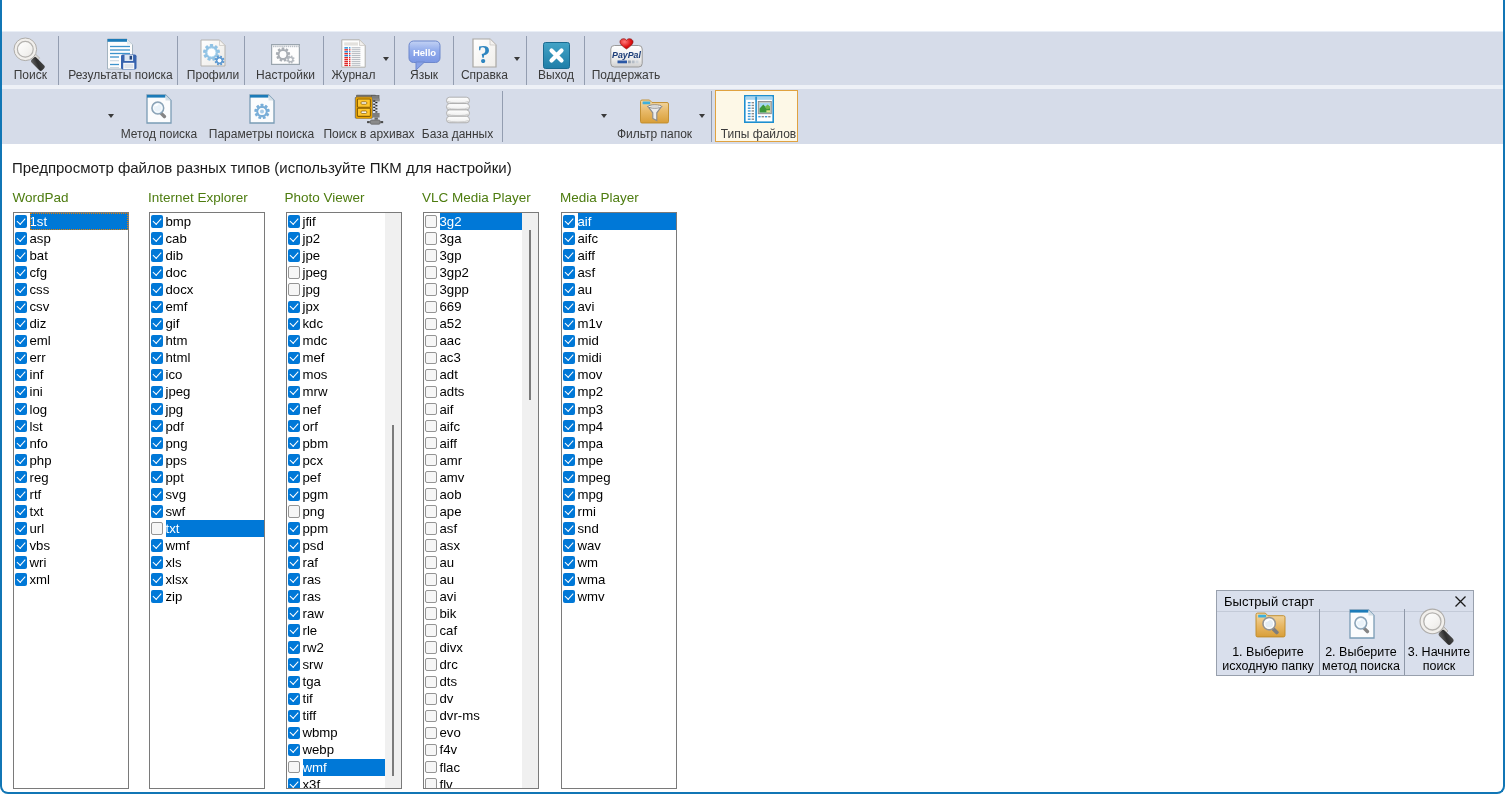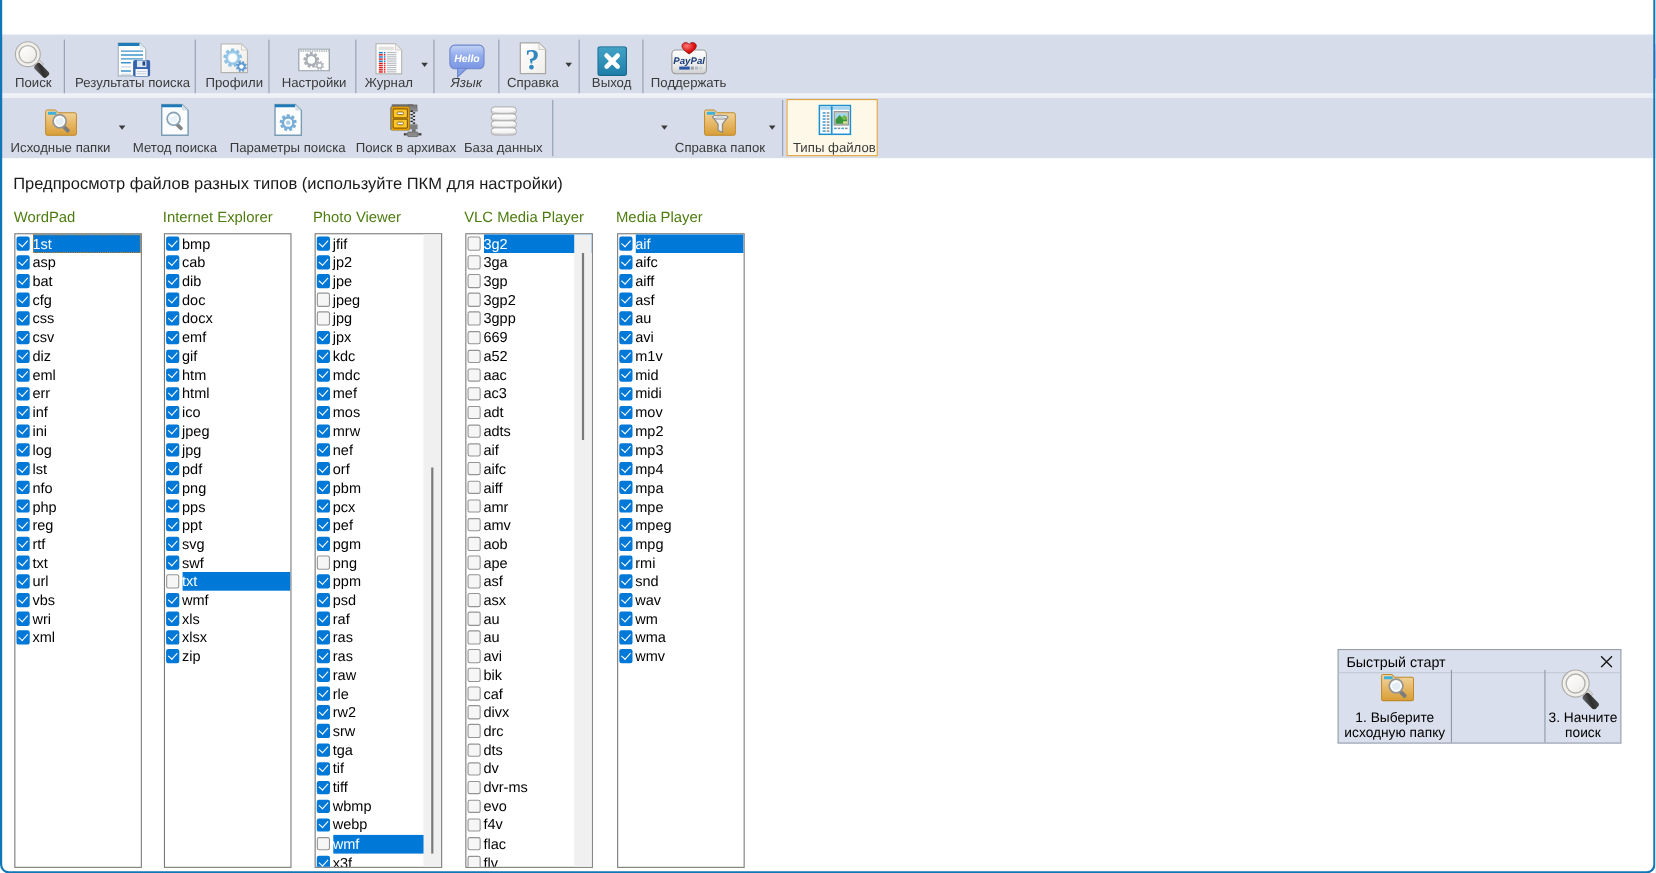--- a/index.html
+++ b/index.html
@@ -231,21 +231,21 @@
           <rect x="8" y="23.80" width="1.4" height="1.35" fill="#e02424"></rect>
           <rect x="10.6" y="23.80" width="8.8" height="1.1" fill="#b9bec4"></rect>
           <rect x="3.4" y="25.75" width="3.6" height="1.35" fill="#e02424"></rect>
           <rect x="8" y="25.75" width="1.4" height="1.35" fill="#e02424"></rect>
           <rect x="10.6" y="25.75" width="8.8" height="1.1" fill="#b9bec4"></rect>
 </svg></span>
       <span class="cap">Журнал</span>
     </div>
 <div class="drop" style="left:382.5px; top:25px"></div>
 <div class="vsep1" style="left:394px"></div>
-<div class="btn" style="left:401.0px; width:46px;font-style:italic;">
+<div class="btn" style="left:401.0px; width:46px;">
       <span class="icon" style="left:6.5px; top:8px"><svg width="33" height="31" viewBox="0 0 33 31">
 <defs>
             <linearGradient id="hb" x1="0" y1="0" x2="0" y2="1">
 <stop offset="0" stop-color="#c3d2f4"></stop>
               <stop offset="0.45" stop-color="#92acec"></stop>
               <stop offset="1" stop-color="#7b97e4"></stop>
             </linearGradient>
           </defs>
 <rect x="1" y="1" width="31" height="21.5" rx="4.5" fill="url(#hb)" stroke="#6d87cc" stroke-width="1"></rect>
 <path d="M8 22 L8 30 L16.5 22 Z" fill="#8aa3e8" stroke="#6d87cc" stroke-width="1"></path>
@@ -306,40 +306,20 @@
             <rect x="18" y="24.5" width="2.8" height="2.8" fill="#98a2ae"></rect>
             <rect x="21.8" y="24.5" width="2.8" height="2.8" fill="#b4bcc6"></rect>
             <rect x="25.6" y="24.5" width="2.8" height="2.8" fill="#cdd3da"></rect>
           </g>
 </svg></span>
       <span class="cap">Поддержать</span>
     </div>
   </div>
   <div class="tbgap"></div>
   <div class="tb2">
-<div class="btn" style="left:6.5px; width:97px;">
-      <span class="icon" style="left:33.0px; top:8px"><svg width="31" height="28" viewBox="0 0 31 28">
-<defs>
-            <linearGradient id="fo" x1="0" y1="0" x2="0" y2="1">
-<stop offset="0" stop-color="#f2d9a7"></stop>
-              <stop offset="0.5" stop-color="#e8b968"></stop>
-              <stop offset="1" stop-color="#d89e38"></stop>
-            </linearGradient>
-          </defs>
-<path d="M1.5 4.5 Q1.5 3 3 3 L10.5 3 L13 5.5 L28 5.5 Q29.5 5.5 29.5 7 L29.5 24.5 Q29.5 26 28 26 L3 26 Q1.5 26 1.5 24.5 Z" fill="url(#fo)" stroke="#c08a28" stroke-width="0.9"></path>
-<rect x="3.6" y="4.6" width="7.6" height="2.7" rx="0.5" fill="#3db0dc"></rect>
-<g>
-            <rect x="17.8" y="15.2" width="3.6" height="9" rx="1.3" transform="rotate(-45 19.6 19.7)" fill="#7d7d7d"></rect>
-<circle cx="14.2" cy="13.2" r="6" fill="#eef4f8" fill-opacity="0.92" stroke="#949494" stroke-width="1.5"></circle>
-<circle cx="14.2" cy="13.2" r="4.3" fill="#e4edf4" stroke="#ffffff" stroke-width="1"></circle>
-<path d="M11.5 11.2 A3.8 3.8 0 0 1 14.5 9.4" stroke="#fff" stroke-width="1.4" fill="none"></path>
-          </g>
-</svg></span>
-      <span class="cap">Исходные папки</span>
-    </div>
 <div class="drop" style="left:107.5px; top:25px"></div>
 <div class="btn" style="left:119.0px; width:80px;">
       <span class="icon" style="left:27.0px; top:5px"><svg width="26" height="30" viewBox="0 0 26 30">
 <path d="M1 1 L19.5 1 L25 6.5 L25 29 L1 29 Z" fill="#fbfcfd" stroke="#7a9cb5" stroke-width="1.3"></path>
 <path d="M1 1 L19.5 1 L19.5 3.6 L1 3.6 Z" fill="#1c7bb8"></path>
 <path d="M19.5 1 L25 6.5 L19.5 6.5 Z" fill="#d3dee6"></path>
 <g>
             <rect x="14.8" y="16.5" width="3.4" height="8.5" rx="1.3" transform="rotate(-45 16.5 20.7)" fill="#858585"></rect>
 <circle cx="11.8" cy="14" r="5.9" fill="#d5e7f4" stroke="#8aa2b5" stroke-width="1.5"></circle>
 <circle cx="11.8" cy="14" r="4.2" fill="#eaf3fa" stroke="#fff" stroke-width="1"></circle>
@@ -440,21 +420,21 @@
             </linearGradient>
           </defs>
 <path d="M1.5 4.5 Q1.5 3 3 3 L10.5 3 L13 5.5 L28 5.5 Q29.5 5.5 29.5 7 L29.5 24.5 Q29.5 26 28 26 L3 26 Q1.5 26 1.5 24.5 Z" fill="url(#fo2)" stroke="#c08a28" stroke-width="0.9"></path>
 <rect x="3.6" y="4.6" width="7.6" height="2.7" rx="0.5" fill="#3db0dc"></rect>
 <g>
             <path d="M9 9.5 L22.5 9.5 L17.8 15.8 L17.8 23.5 L13.8 21.4 L13.8 15.8 Z" fill="#ececec" stroke="#8a8a8a" stroke-width="1.1"></path>
 <ellipse cx="15.8" cy="9.5" rx="6.8" ry="1.7" fill="#f4f4f4" stroke="#8a8a8a" stroke-width="1"></ellipse>
 <ellipse cx="15.8" cy="9.5" rx="4.4" ry="1" fill="#d8d8d8"></ellipse>
           </g>
 </svg></span>
-      <span class="cap">Справка папок</span>
+      <span class="cap">Фильтр папок</span>
     </div>
 <div class="drop" style="left:699px; top:25px"></div>
 <div class="vsep2" style="left:711px"></div>
 <div style="position:absolute; left:715px; top:1px; width:83px; height:52px; background:#fdf8e7; border:1px solid #e0a240;"></div>
 <div class="btn" style="left:717.5px; width:82px;">
       <span class="icon" style="left:26.0px; top:6px"><svg width="30" height="28" viewBox="0 0 30 28">
 <rect x="0.8" y="0.8" width="28.4" height="26.4" fill="#fff" stroke="#1e8fd0" stroke-width="1.6"></rect>
 <rect x="1.6" y="1.6" width="26.8" height="3.2" fill="#a8d4ee"></rect>
 <rect x="11.3" y="1.6" width="1.6" height="25" fill="#1e8fd0"></rect>
 <rect x="3.8" y="7.0" width="2.8" height="1.4" fill="#3d9ad8"></rect>
@@ -1348,20 +1328,34 @@
 <rect x="3.6" y="4.6" width="7.6" height="2.7" rx="0.5" fill="#3db0dc"></rect>
 <g>
               <rect x="17.8" y="15.2" width="3.6" height="9" rx="1.3" transform="rotate(-45 19.6 19.7)" fill="#7d7d7d"></rect>
 <circle cx="14.2" cy="13.2" r="6" fill="#eef4f8" fill-opacity="0.92" stroke="#949494" stroke-width="1.5"></circle>
 <circle cx="14.2" cy="13.2" r="4.3" fill="#e4edf4" stroke="#ffffff" stroke-width="1"></circle>
 <path d="M11.5 11.2 A3.8 3.8 0 0 1 14.5 9.4" stroke="#fff" stroke-width="1.4" fill="none"></path>
             </g>
 </svg></span>
         <div class="cap2">1. Выберите<br>исходную папку</div>
       </div>
+      <div class="cell" style="left:102px; width:84px">
+        <span class="icon" style="left:30px; top:0px"><svg width="26" height="30" viewBox="0 0 26 30">
+<path d="M1 1 L19.5 1 L25 6.5 L25 29 L1 29 Z" fill="#fbfcfd" stroke="#7a9cb5" stroke-width="1.3"></path>
+<path d="M1 1 L19.5 1 L19.5 3.6 L1 3.6 Z" fill="#1c7bb8"></path>
+<path d="M19.5 1 L25 6.5 L19.5 6.5 Z" fill="#d3dee6"></path>
+<g>
+              <rect x="14.8" y="16.5" width="3.4" height="8.5" rx="1.3" transform="rotate(-45 16.5 20.7)" fill="#858585"></rect>
+<circle cx="11.8" cy="14" r="5.9" fill="#d5e7f4" stroke="#8aa2b5" stroke-width="1.5"></circle>
+<circle cx="11.8" cy="14" r="4.2" fill="#eaf3fa" stroke="#fff" stroke-width="1"></circle>
+<path d="M9.3 12.2 A3.4 3.4 0 0 1 12 10.5" stroke="#fff" stroke-width="1.3" fill="none"></path>
+            </g>
+</svg></span>
+        <div class="cap2">2. Выберите<br>метод поиска</div>
+      </div>
       <div class="cell" style="left:187px; width:70px">
         <span class="icon" style="left:15px; top:-1px"><svg width="37" height="37" viewBox="0 0 34 34">
 <defs>
               <linearGradient id="mgl" x1="0" y1="0" x2="1" y2="1">
 <stop offset="0" stop-color="#ffffff"></stop>
                 <stop offset="0.6" stop-color="#f4f3f1"></stop>
                 <stop offset="1" stop-color="#e9e7e4"></stop>
               </linearGradient>
 <linearGradient id="mgh" x1="0" y1="0" x2="1" y2="1">
 <stop offset="0" stop-color="#6e6e6e"></stop>

